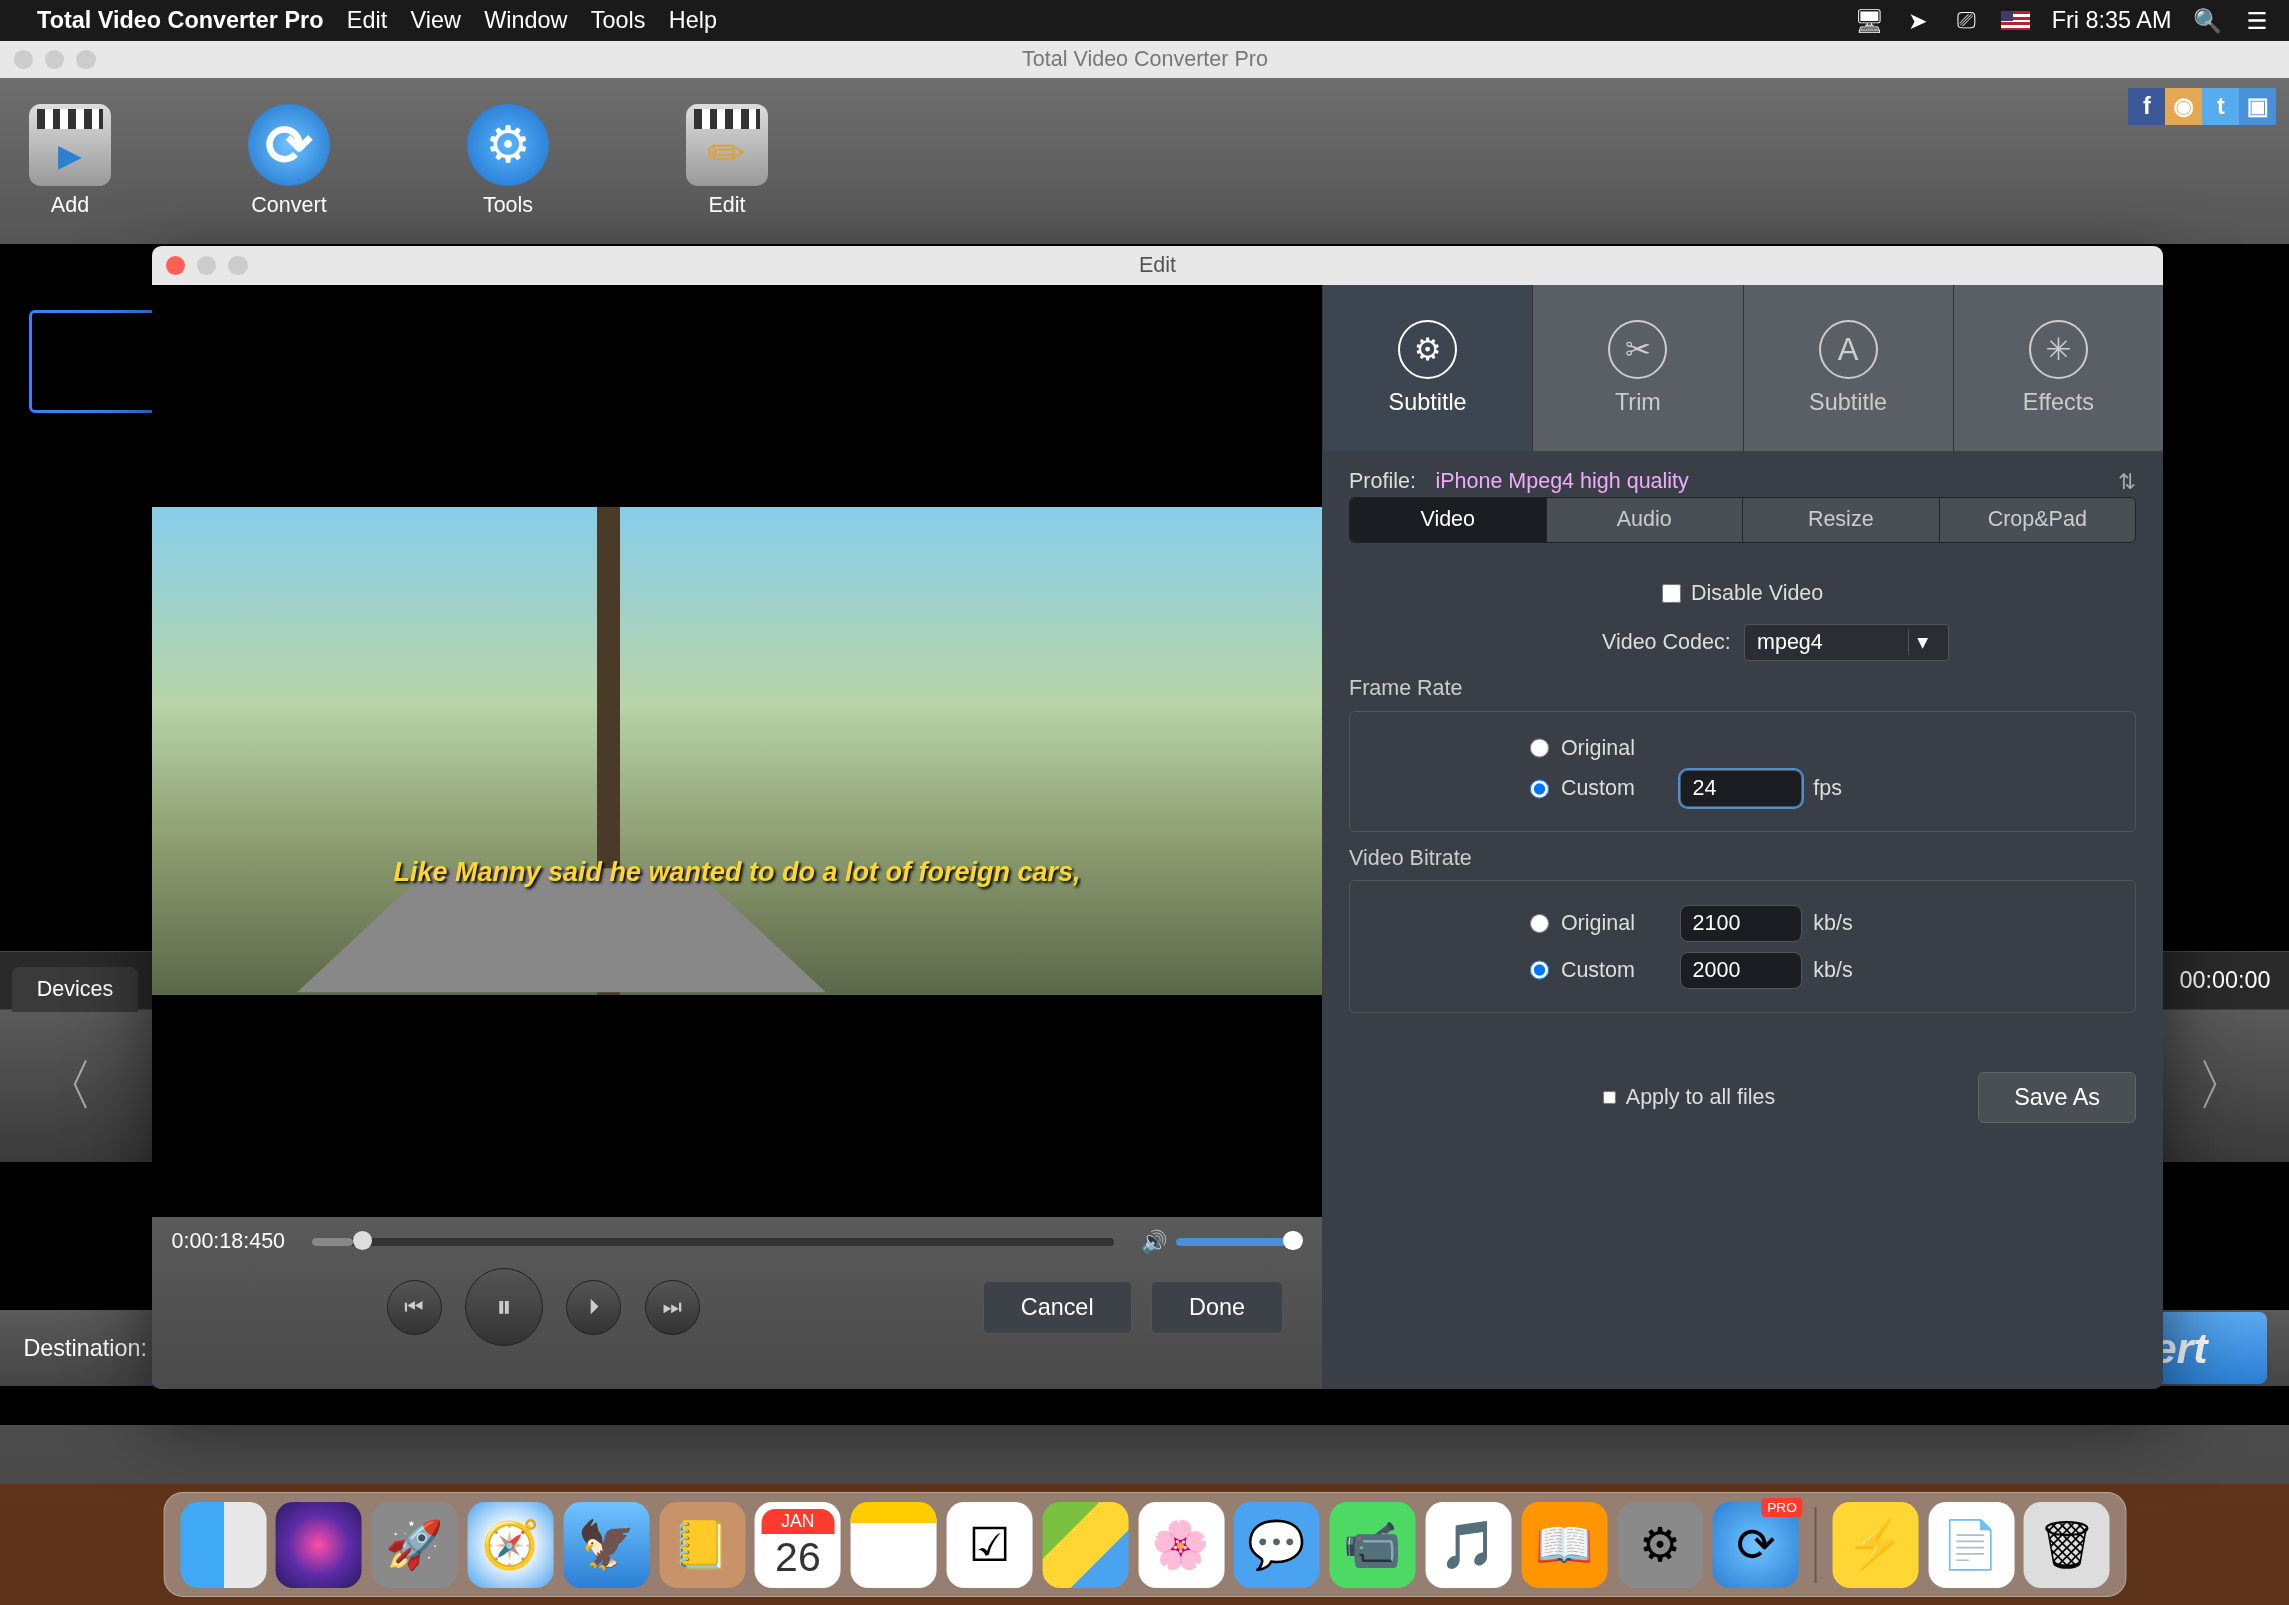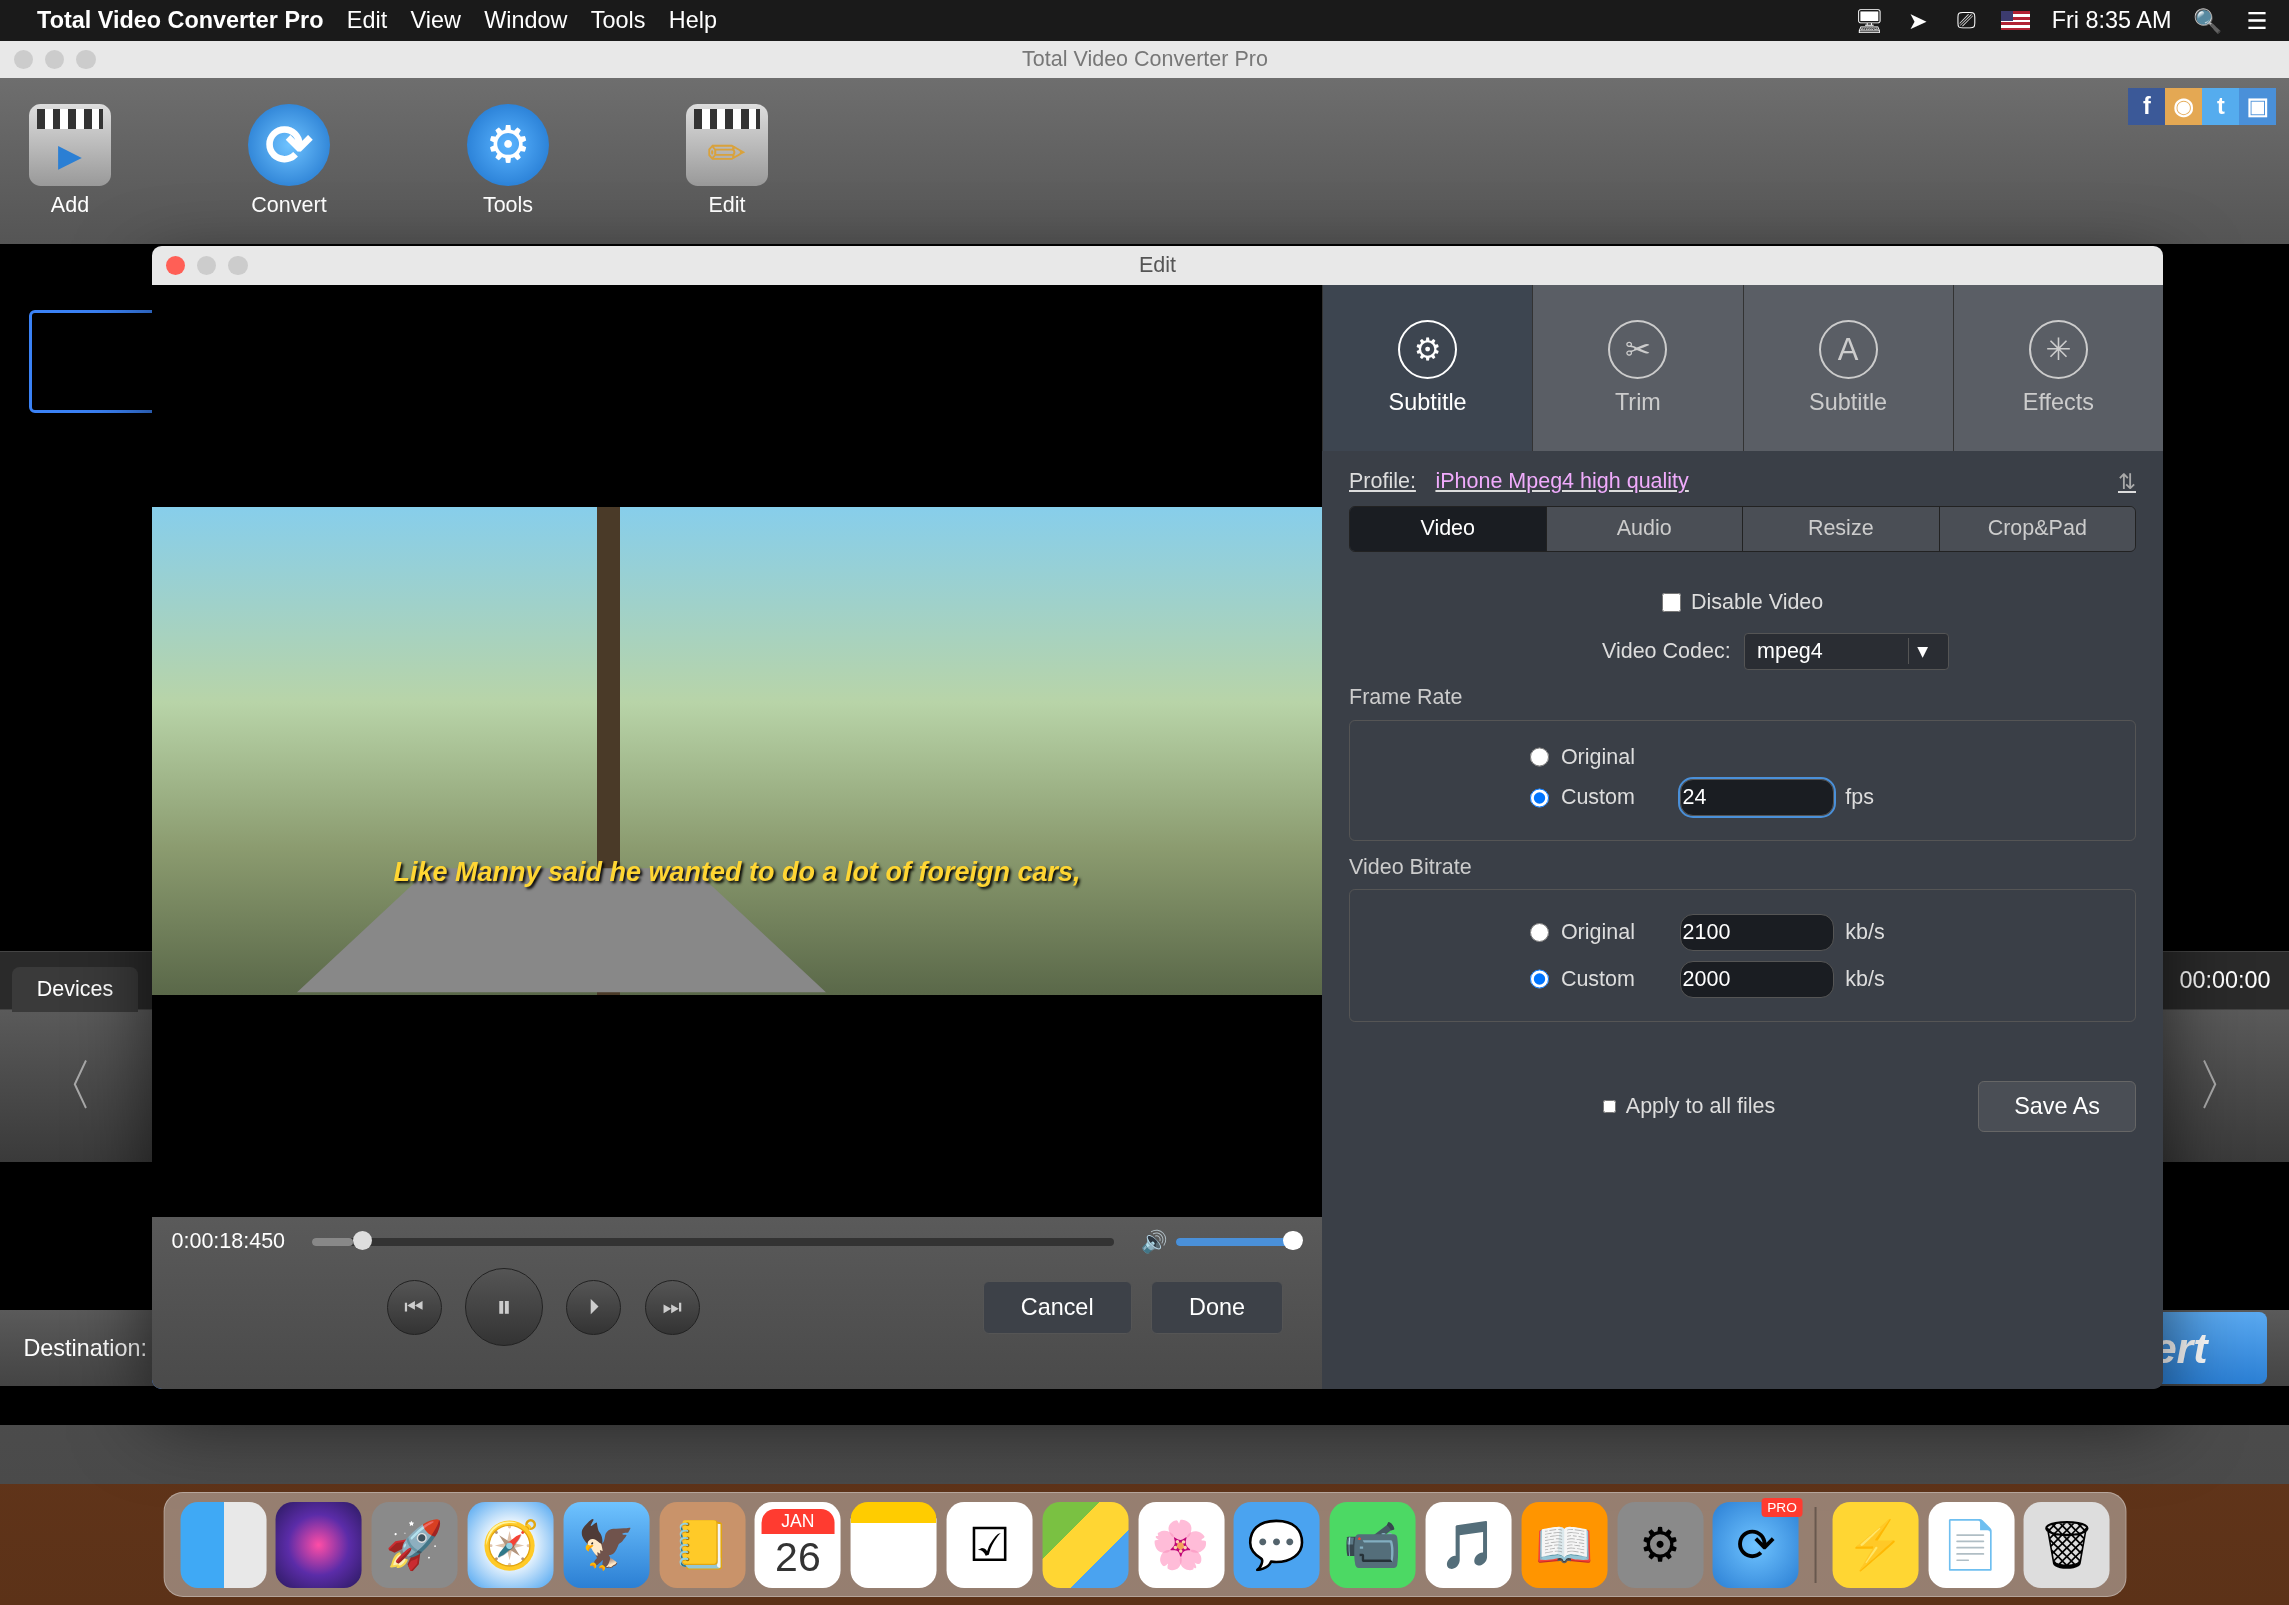--- a/index.html
+++ b/index.html
@@ -94,21 +94,21 @@
 .actbtns { margin-left: auto; display: flex; gap: 19.5px; padding-right: 19.5px; }
 
 .settings { flex: 1; background: #3a3f47; display: flex; flex-direction: column; color: #ddd; }
 .tabrow { display: flex; height: 166px; }
 .tab { flex: 1; display: flex; flex-direction: column; align-items: center; justify-content: center; gap: 9.8px; background: #5a5e65; border-left: 1px solid #333; font-size: 23.4px; color: #ccc; }
 .tab.active { background: #3d4550; color: #fff; }
 .tab .tabic { width: 59px; height: 59px; border: 2.9px solid #ccc; border-radius: 50%; display: flex; align-items: center; justify-content: center; font-size: 31px; }
 .tab.active .tabic { border-color: #fff; }
 
 .setbody { padding: 17.6px 27px; flex: 1; overflow: auto; font-size: 21.5px; }
-.profilerow { display: flex; align-items: center; gap: 19.5px; margin-bottom: 11px; text-decoration: underline; }
+.profilerow { display: flex; align-items: center; gap: 19.5px; margin-bottom: 2px; }
 .profilerow select, .sel { flex: 1; background: transparent; border: none; color: #f0abfc; font-size: 21.5px; appearance: none; }
 .profilerow .arrows { color: #aaa; font-size: 21.5px; }
 
 .segrow { display: flex; border: 1px solid #222; border-radius: 5.9px; overflow: hidden; margin-bottom: 38px; }
 .seg { flex: 1; text-align: center; padding: 9.8px 0; background: #4a4e55; color: #ccc; border-left: 1px solid #222; font-size: 21.5px; cursor: pointer; }
 .seg:first-child { border-left: none; }
 .seg.active { background: #1a1d22; color: #fff; }
 
 .checkrow { display: flex; align-items: center; justify-content: center; gap: 9.8px; margin-bottom: 17.6px; }
 .checkrow input { width: 19.5px; height: 19.5px; }
@@ -116,21 +116,21 @@
 .fieldrow { display: flex; align-items: center; gap: 13.7px; margin-bottom: 15.6px; justify-content: center; }
 .fieldrow .lbl { width: 195px; text-align: right; }
 .dropdown { width: 205px; height: 37px; background: #2a2d33; border: 1px solid #555; color: #fff; padding: 0 11.7px; font-size: 21.5px; display: flex; align-items: center; justify-content: space-between; border-radius: 3.9px; }
 .dropdown .dd-arrow { width: 29px; text-align: center; border-left: 1px solid #555; }
 
 .group { border: 1px solid #555; border-radius: 5.9px; padding: 13.7px; margin-bottom: 13.7px; }
 .group-title { margin-bottom: 9.8px; font-size: 21.5px; color: #ccc; }
 .radiorow { display: flex; align-items: center; gap: 11.7px; margin: 9.8px 0; padding-left: 166px; }
 .radiorow input[type=radio] { width: 19.5px; height: 19.5px; }
 .radiorow .rlbl { width: 107px; }
-.numin { width: 154px; height: 37px; background: #1a1d22; border: 1px solid #555; color: #fff; padding: 0 2px; font-size: 21.5px; border-radius: 13px; }
+.numin { width: 122px; height: 37px; background: #1a1d22; border: 1px solid #555; color: #fff; padding: 0 12px; font-size: 21.5px; border-radius: 8px; }
 .numin.focused { outline: 2.9px solid #4a90d9; }
 .unit { width: 59px; }
 
 .advrow { display: flex; align-items: center; gap: 9.8px; margin: 13.7px 0; }
 .advrow input { width: 19.5px; height: 19.5px; }
 
 .applyrow { display: flex; align-items: center; gap: 11.7px; margin-top: 59px; justify-content: flex-end; }
 .applyrow .ck { margin-right: auto; display: flex; align-items: center; gap: 9.8px; margin-left: 254px; }
 .saveas { height: 51px; padding: 0 35px; background: #4a4e55; border: 1px solid #666; color: #fff; border-radius: 5.9px; font-size: 23.4px; }
 

